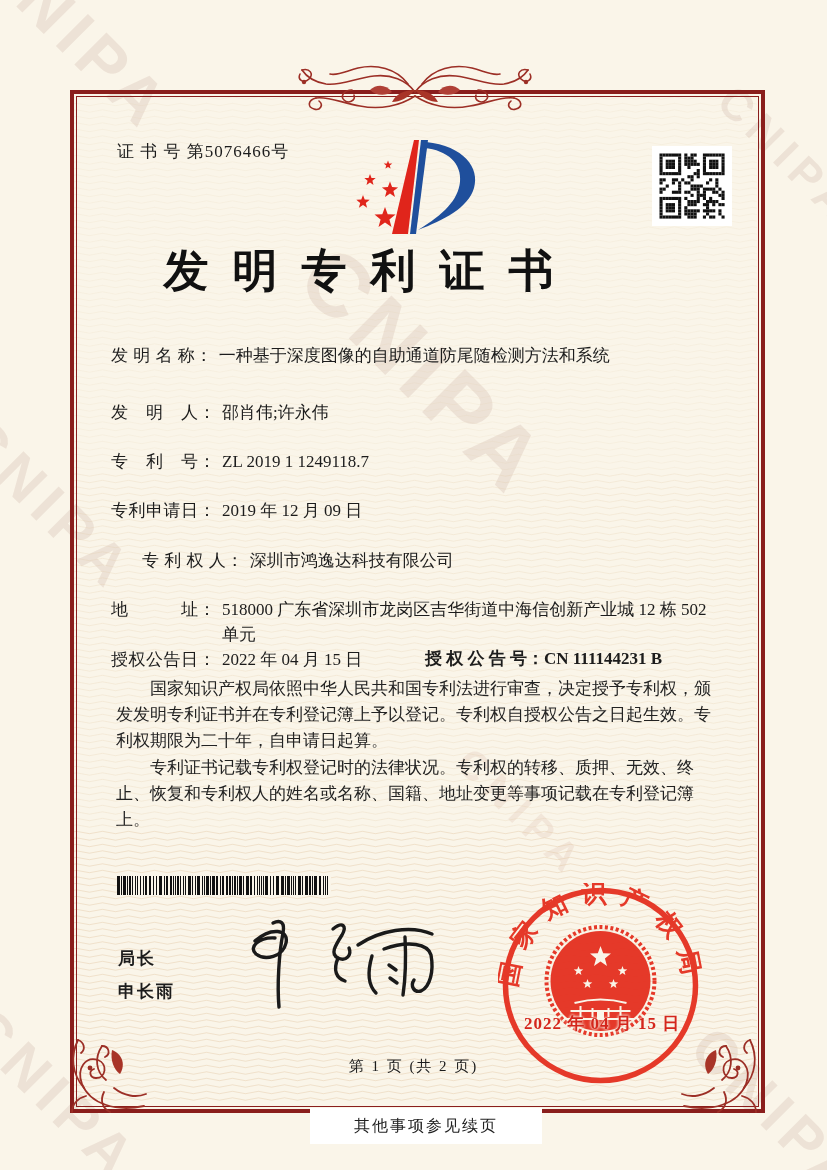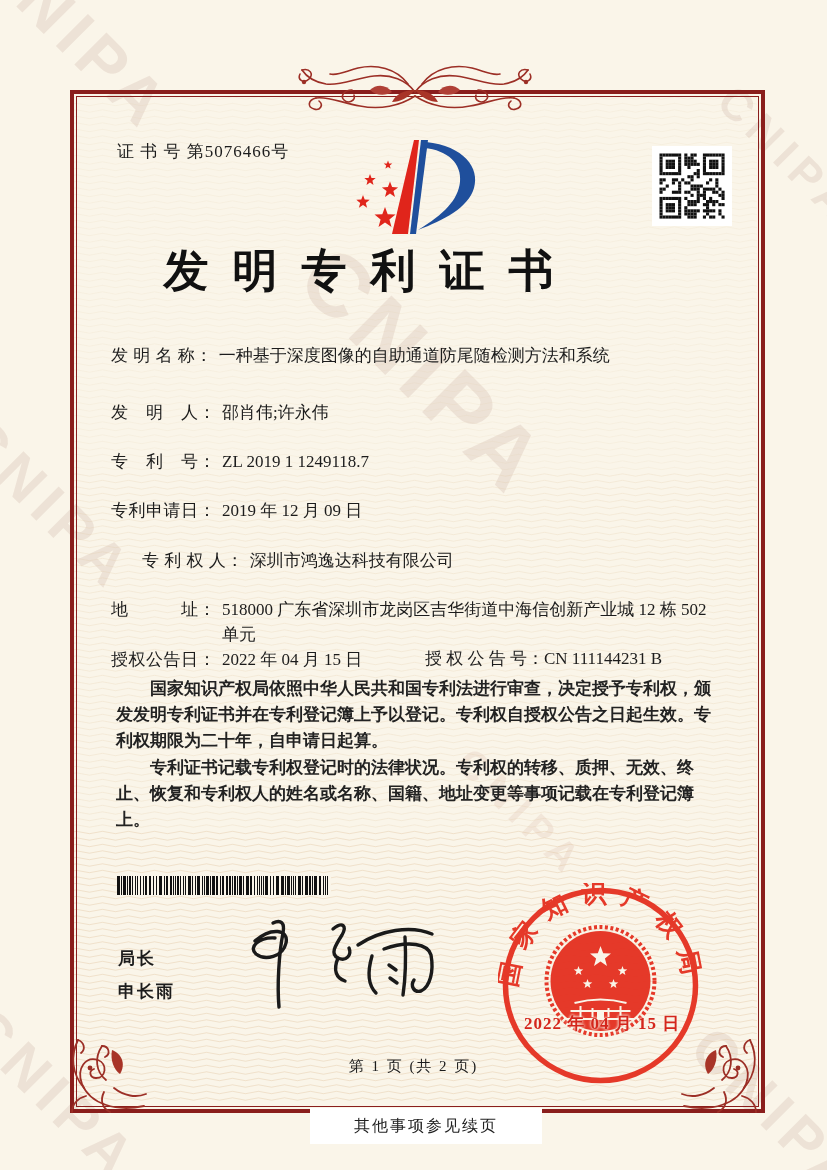--- a/index.html
+++ b/index.html
@@ -29,21 +29,21 @@
     font-size:45px;font-weight:bold;letter-spacing:24px;text-indent:24px;color:#111;
   }
   
   .field{position:absolute;left:111px;font-size:17px;line-height:25px;}
   .field .lbl{letter-spacing:0.5px;}
   .field .val{margin-left:6px;}
   .field .val-block{display:inline-block;width:502px;vertical-align:top;}
   .grant-no{position:absolute;left:425px;font-size:17px;}
   
   .body-text{position:absolute;left:116px;top:676px;width:600px;font-size:17px;line-height:26px;color:#222;}
-  .body-text p{margin:0 0 1px 0;text-indent:2em;font-weight:bold;}
+  .body-text p{margin:0 0 1px 0;text-indent:2em;}
   .barcode{position:absolute;left:117px;top:876px;}
   .officer{position:absolute;left:118px;top:942px;font-size:17px;line-height:33px;letter-spacing:2px;font-weight:bold;}
   .signature{position:absolute;left:225px;top:913px;}
   .seal{position:absolute;left:498px;top:883px;}
   .seal-date{
     position:absolute;left:512px;top:1012px;width:180px;text-align:center;
     font-size:17px;color:#d4261c;letter-spacing:1px;font-weight:bold;
     text-shadow:0 0 3px #faf5e9,0 0 3px #faf5e9;
   }
   .page-num{position:absolute;left:70px;top:1057px;width:687px;text-align:center;font-size:15px;letter-spacing:2px;}
@@ -527,21 +527,21 @@
 </div>
 <div class="field" style="top:548px;margin-left:31px;">
   <span class="lbl">专 利 权 人：</span><span class="val">深圳市鸿逸达科技有限公司</span>
 </div>
 <div class="field" style="top:597px;">
   <span class="lbl" style="vertical-align:top;">地　　　址：</span><span class="val val-block">518000 广东省深圳市龙岗区吉华街道中海信创新产业城 12 栋 502 单元</span>
 </div>
 <div class="field" style="top:647px;">
   <span class="lbl">授权公告日：</span><span class="val">2022 年 04 月 15 日</span>
 </div>
-<div class="grant-no" style="top:647px;">
+<div class="grant-no" style="top:647px;font-weight:bold;">
   <span class="lbl">授 权 公 告 号：</span><span class="val">CN 111144231 B</span>
 </div>
 
 <div class="body-text">
   <p>国家知识产权局依照中华人民共和国专利法进行审查，决定授予专利权，颁发发明专利证书并在专利登记簿上予以登记。专利权自授权公告之日起生效。专利权期限为二十年，自申请日起算。</p>
   <p>专利证书记载专利权登记时的法律状况。专利权的转移、质押、无效、终止、恢复和专利权人的姓名或名称、国籍、地址变更等事项记载在专利登记簿上。</p>
 </div>
 
 <svg class="barcode" width="214" height="19">
     <rect width="214" height="19" fill="#faf5e9"></rect>

